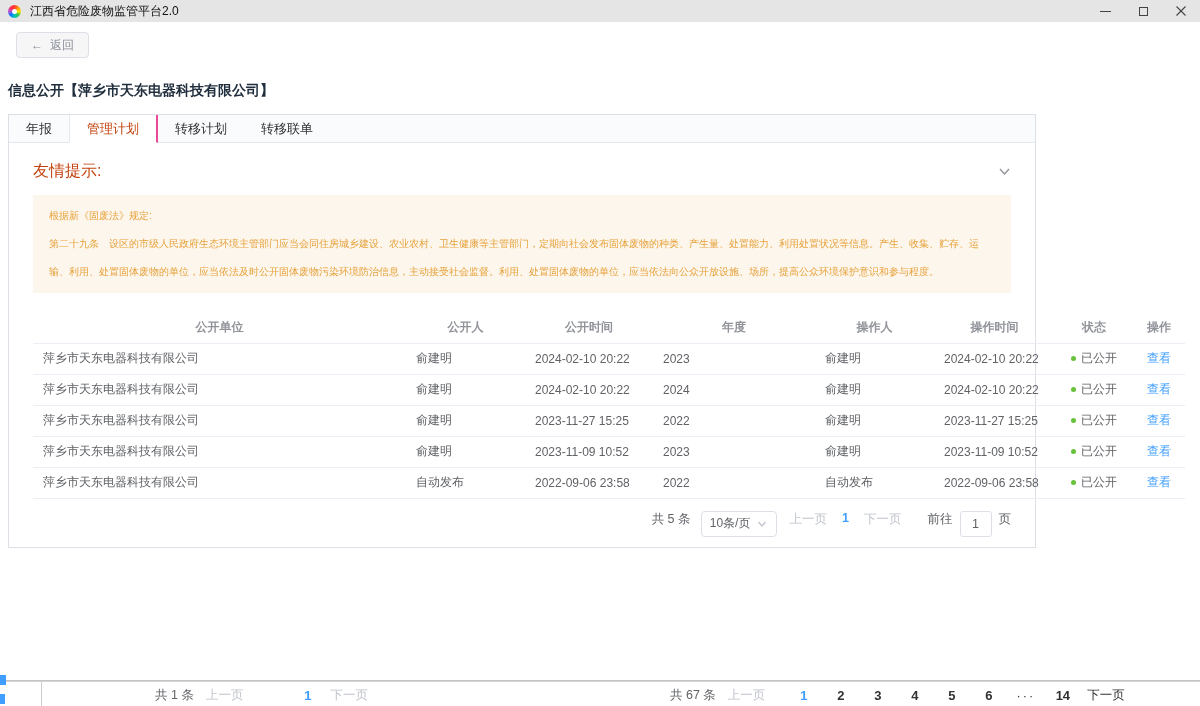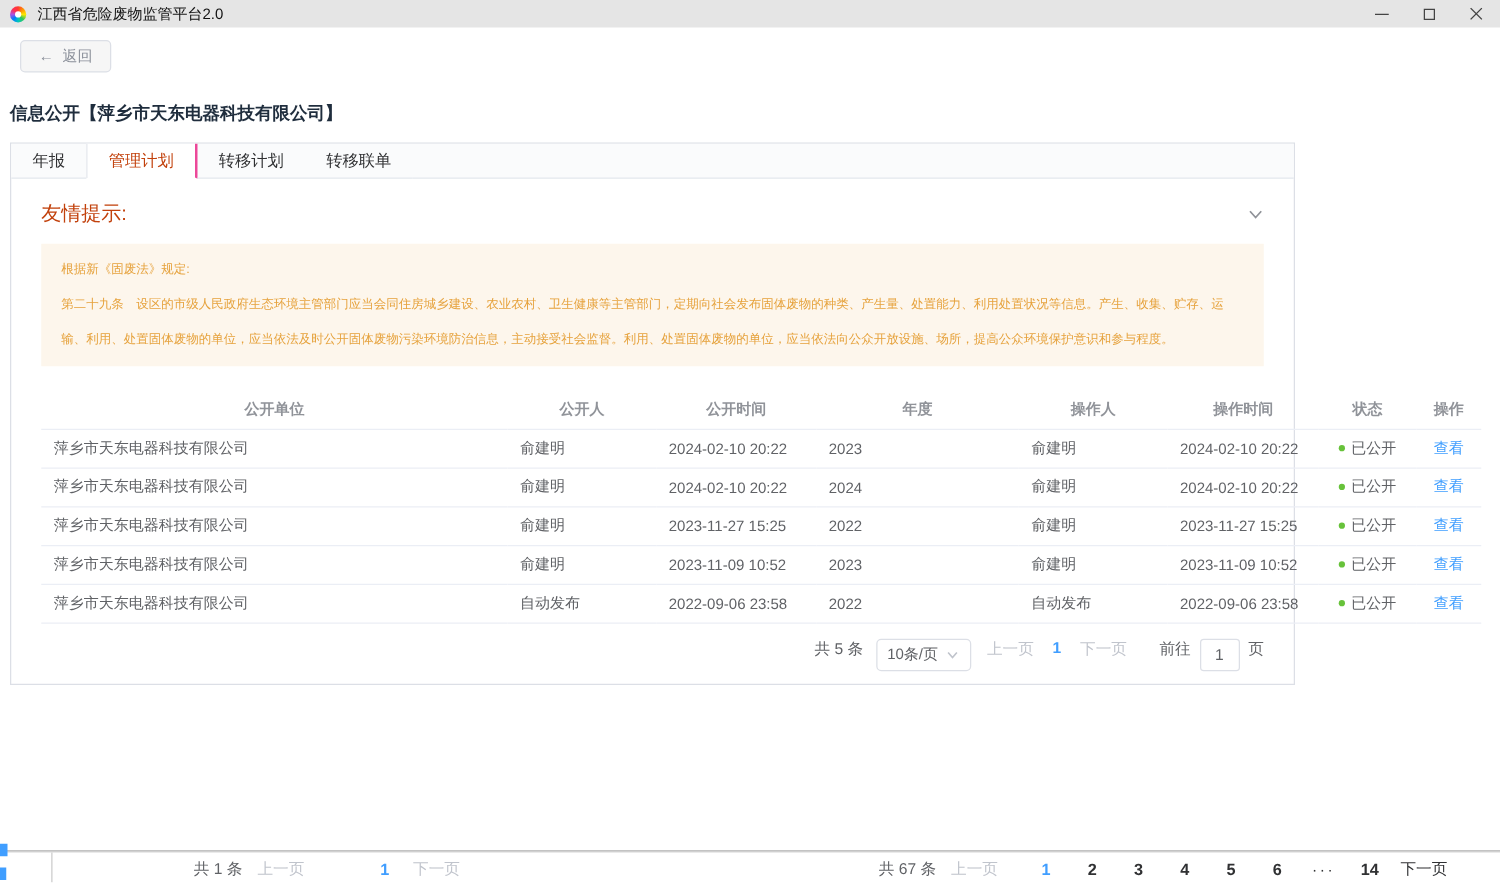--- a/index.html
+++ b/index.html
@@ -61,21 +61,21 @@
 
   
   .bottom-line { position:absolute; top:680px; left:0; width:1200px; height:2px; background:#d5d5d5; border-top:1px solid #c3c3c3; }
   .bottom-vline { position:absolute; top:682px; left:41px; width:1px; height:24px; background:#cccccc; }
   .frag { position:absolute; left:0; background:#409eff; }
   .frag-1 { top:675px; width:6px; height:10px; }
   .frag-2 { top:694px; width:5px; height:10px; }
 
   .mini-pager { position:absolute; top:687px; display:flex; align-items:center; font-size:12.5px; color:#606266; }
   .mini-pager.left { left:155px;justify-content:flex-end; }
-  .mini-pager.right { left:670px;margin-left:33px; }
+  .mini-pager.right { left:670px; }
   .mp-total { margin-right:12px; }
   .mp-prev { color:#c0c4cc; }
   .mini-pager.left .mp-prev { margin-right:46px; }
   .mini-pager.right .mp-prev { margin-right:20px; }
   .mp-page { min-width:28px; text-align:center; margin:0 4.5px; color:#303133; font-weight:bold; font-size:13px; cursor:pointer; }
   .mp-page.cur { color:#409eff; }
   .mp-ellipsis { min-width:28px; text-align:center; margin:0 4.5px; color:#303133; letter-spacing:2px; cursor:pointer; }
   .mp-next-on { color:#303133; margin-left:6px; cursor:pointer; }
   .mp-next-off { color:#c0c4cc; margin-left:4px; }
 </style>

